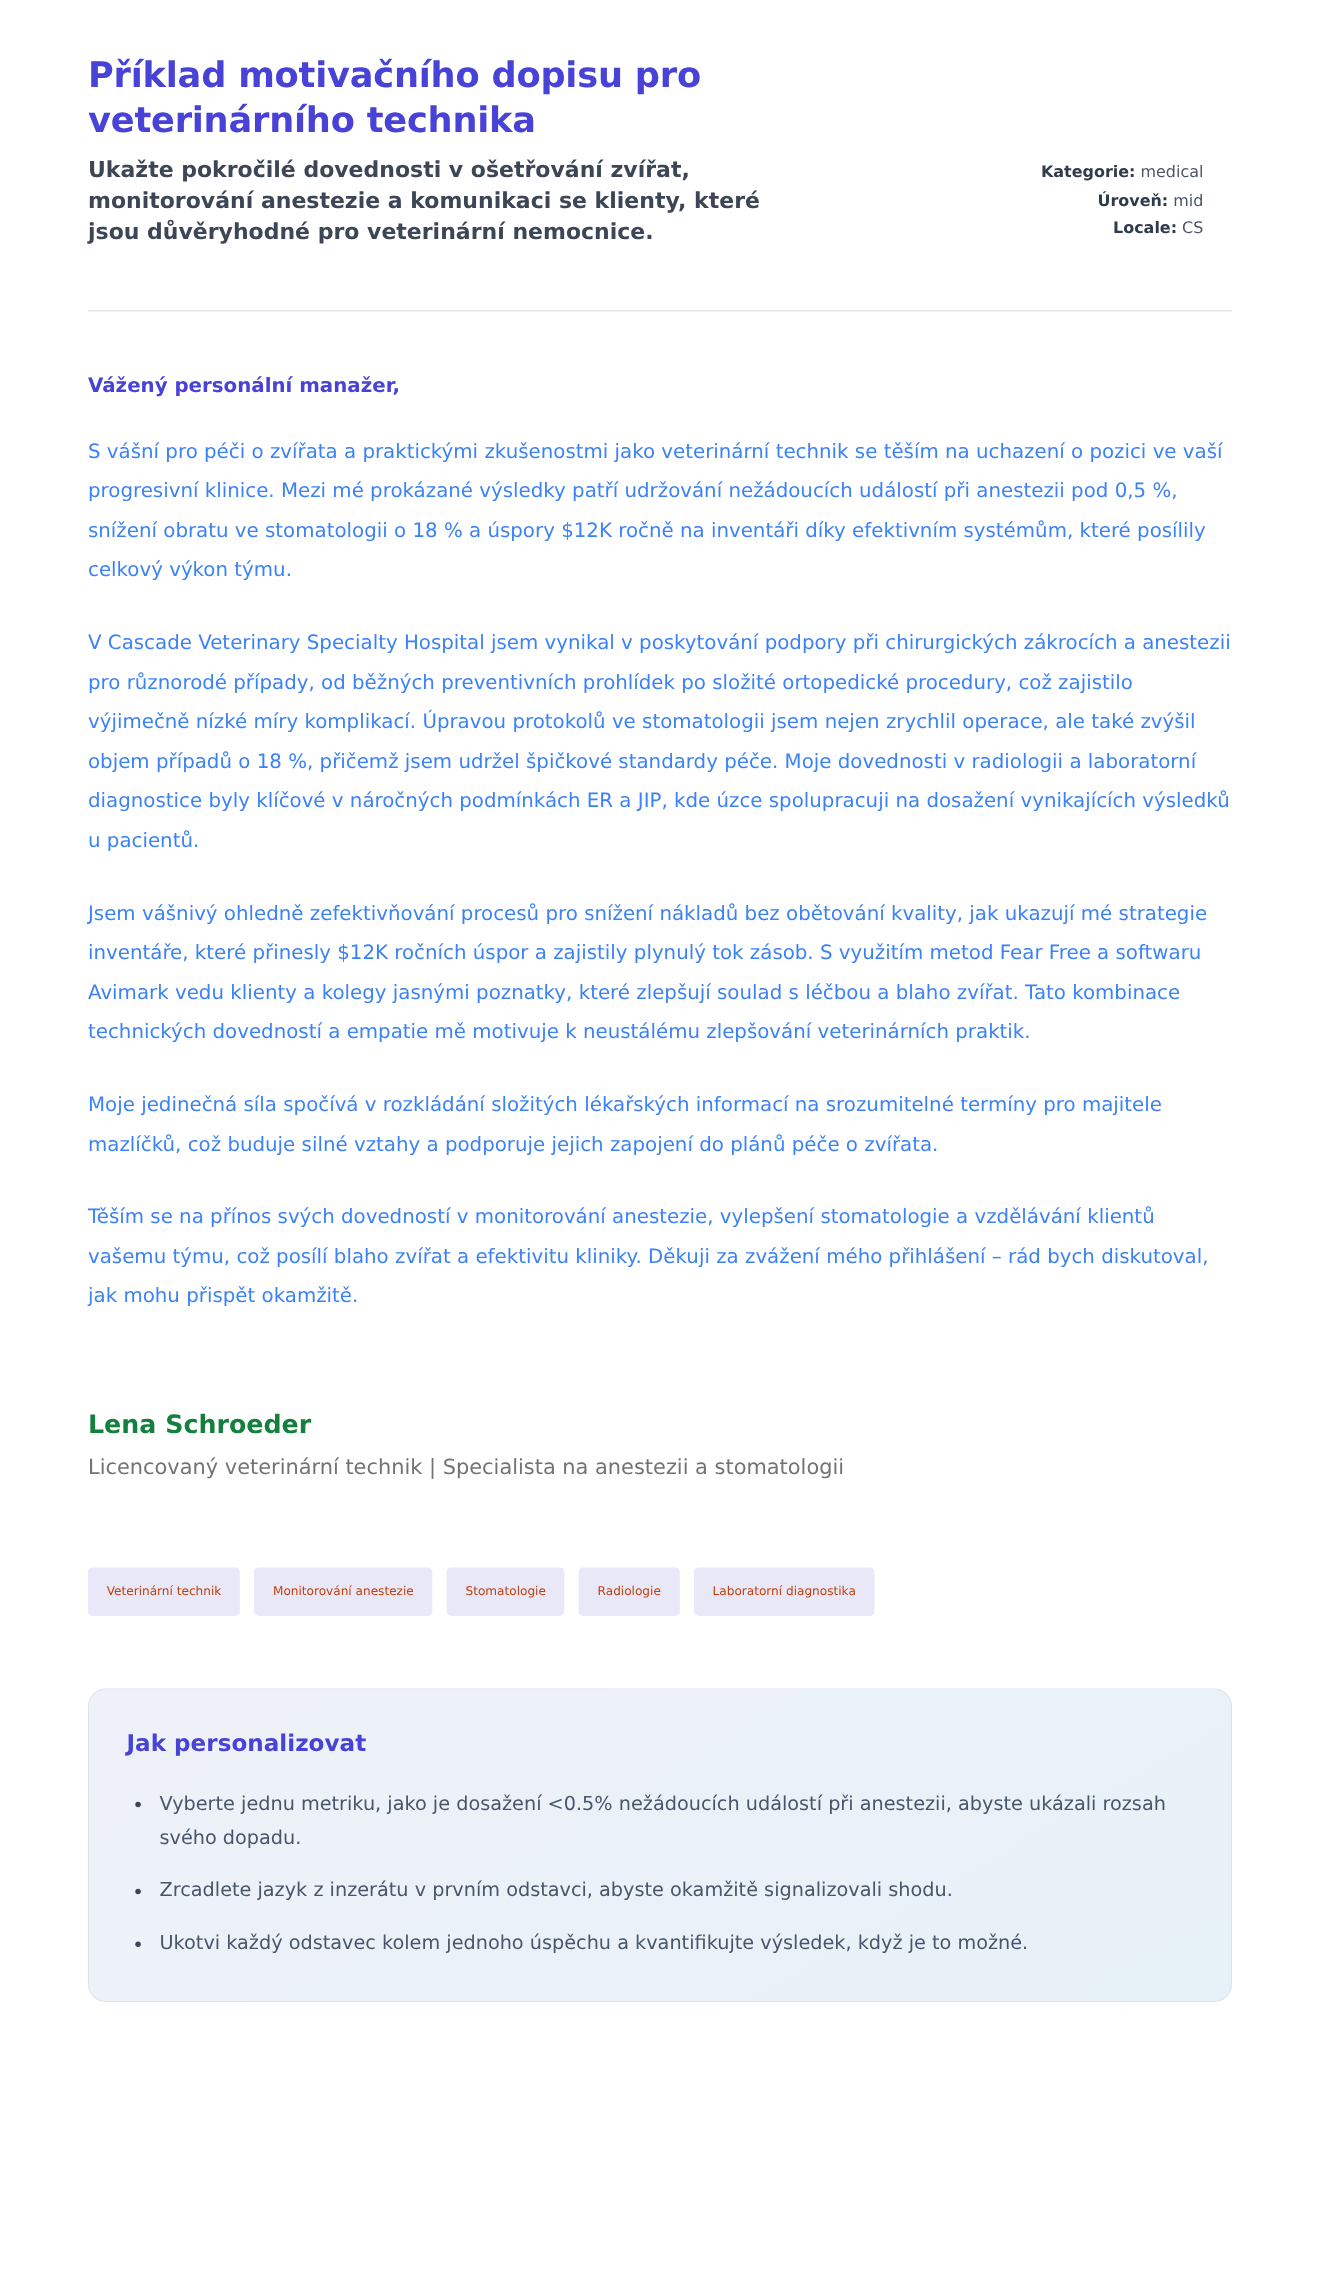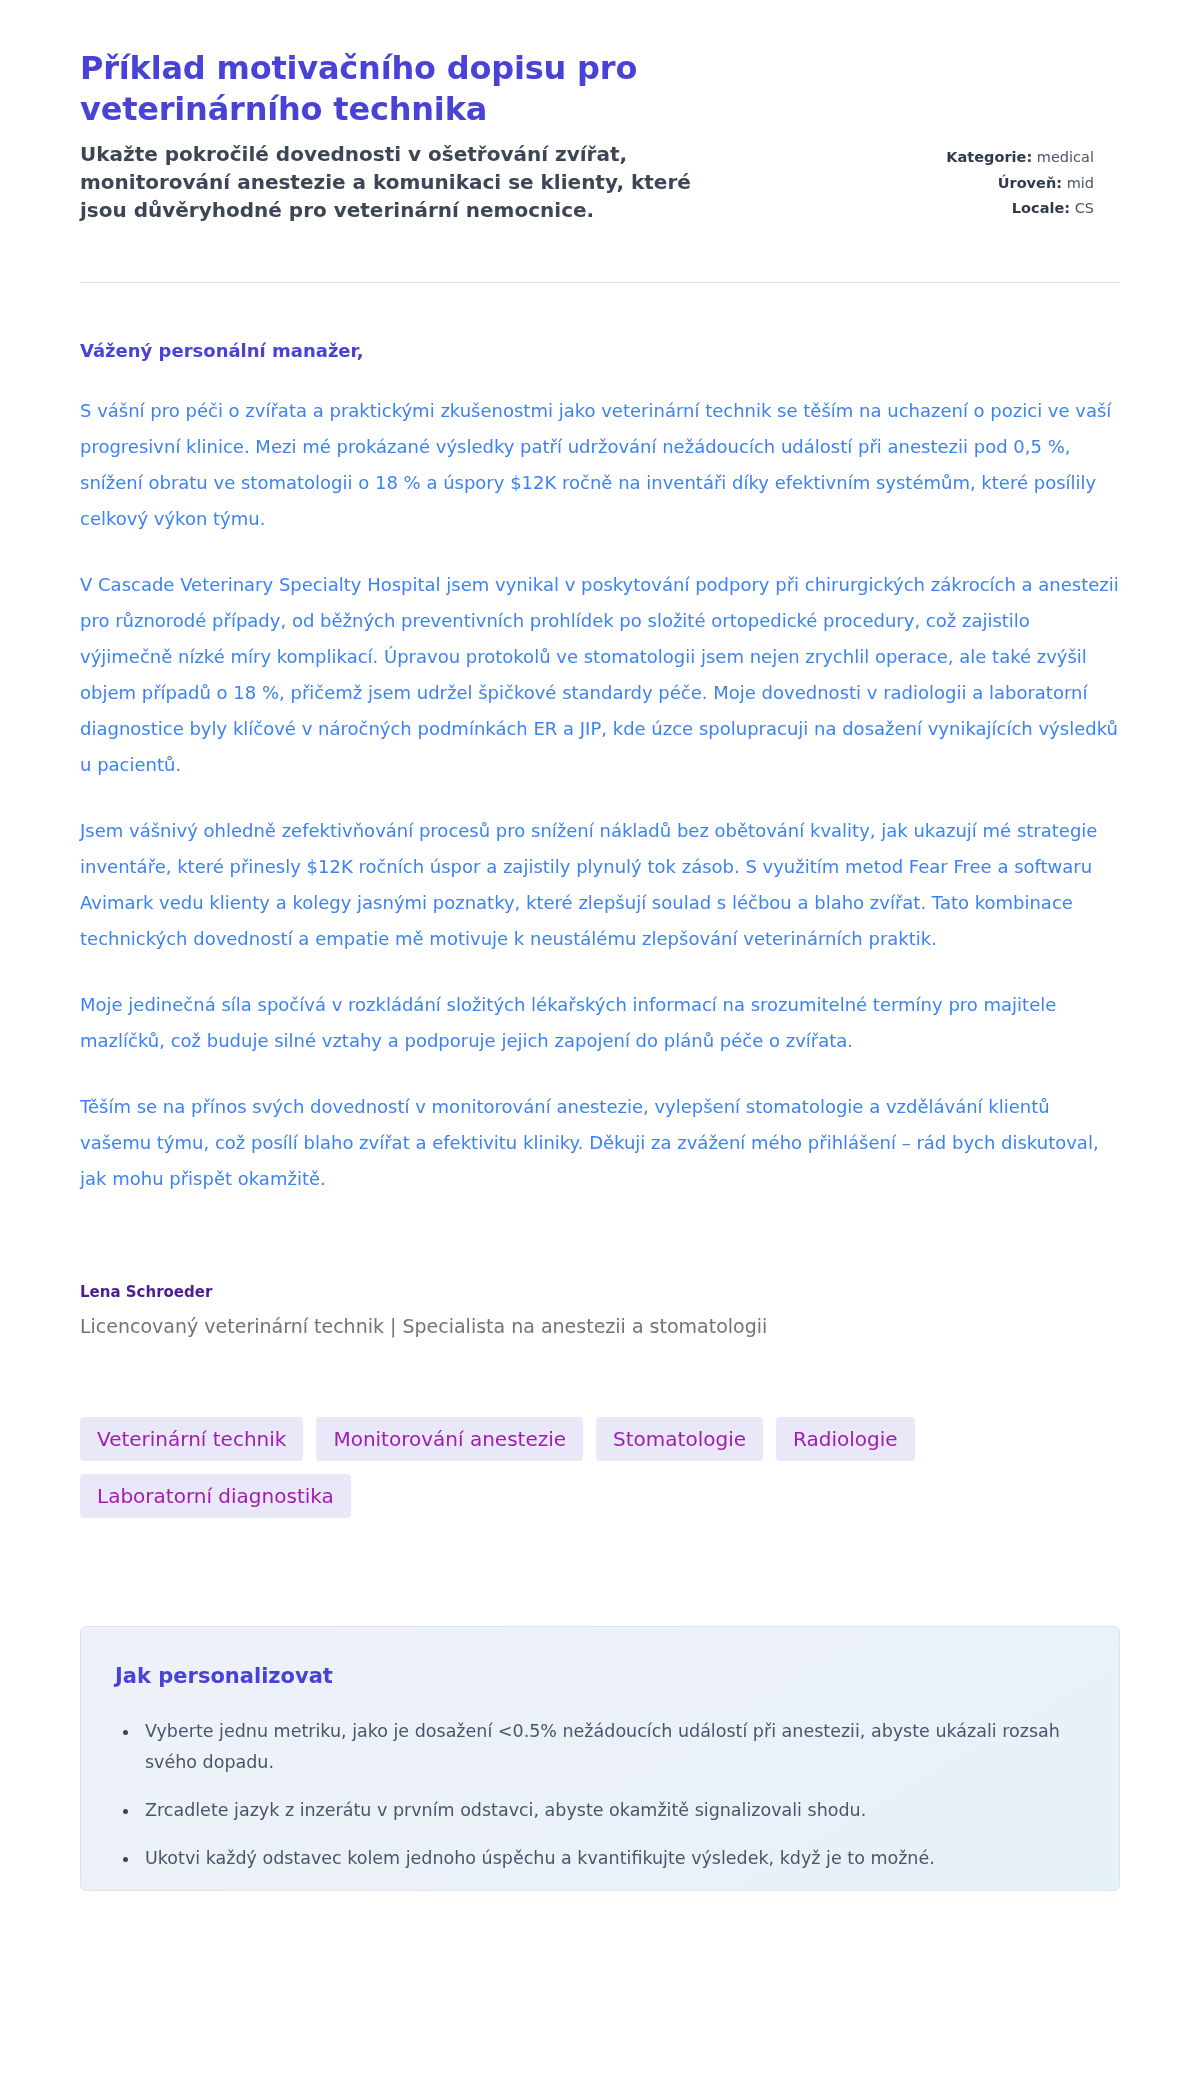--- a/index.html
+++ b/index.html
@@ -59,56 +59,56 @@
     line-height: 24px;
   }
   .para {
     margin-top: 30px;
     font-size: 18px;
     line-height: 36px;
     color: #3b82f6;
   }
   .sig-name {
     margin-top: 86px;
-    font-size: 15px;
+    font-size: 23px;
     font-weight: 700;
-    color: #4c1d95;
+    color: #15803d;
   }
   .sig-title {
     margin-top: 14px;
     font-size: 19px;
     color: #737373;
   }
 
   
   .tags {
     margin-top: 80px;
     display: flex;
     flex-wrap: wrap;
     gap: 13px;
   }
   .tag {
     display: inline-block;
     background: #e9e8f8;
-    color: #a21caf;
-    font-size: 20px;
+    color: #c2410c;
+    font-size: 11px;
     line-height: 20px;
     padding: 12px 17px;
     border-radius: 4px;
     white-space: nowrap;
     cursor: default;
   }
 
   
   .tips {
-    margin-top: 108px;
+    margin-top: 66px;
     background: linear-gradient(150deg, #eff1f9 0%, #ebf1f8 55%, #e7f1f8 100%);
     border: 1px solid #dde3ee;
-    border-radius: 6px;
-    padding: 36px 34px 16px 34px;
+    border-radius: 16px;
+    padding: 36px 34px 36px 34px;
   }
   .tips h2 {
     color: #4842d6;
     font-size: 21px;
     font-weight: 700;
     line-height: 27px;
   }
   .tips ul {
     margin-top: 26px;
     padding-left: 24px;

